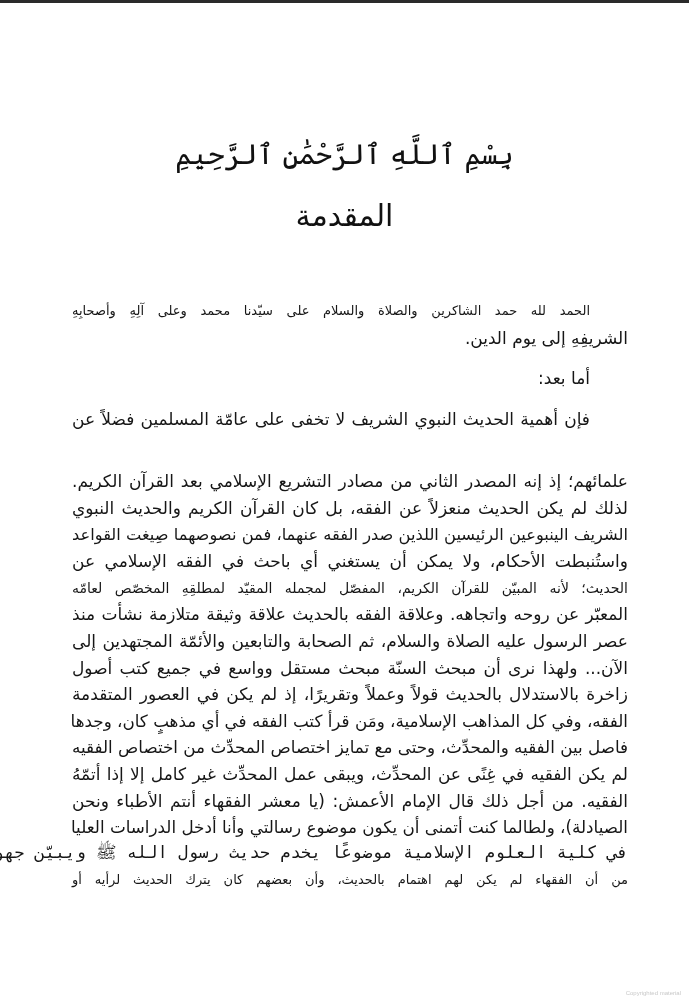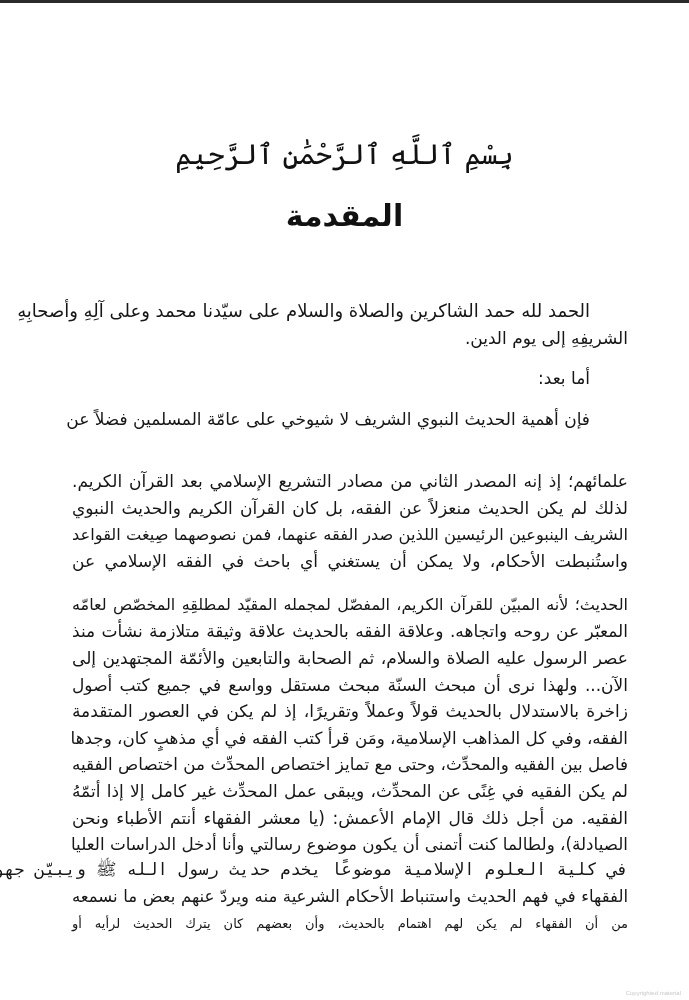--- a/index.html
+++ b/index.html
@@ -32,21 +32,21 @@
     letter-spacing: 1px;
     color: #111;
   }
   .page-title {
     position: absolute;
     left: 0; top: 198px;
     width: 689px;
     text-align: center;
     direction: rtl;
     font-family: "DejaVu Sans", sans-serif;
-    font-weight: bold;
+    font-weight: normal;
     font-size: 30px;
     color: #111;
   }
   .body-text {
     position: absolute;
     left: 72px;
     top: 298px;
     width: 556px;
     direction: rtl;
     text-align: justify;
@@ -85,45 +85,44 @@
 
 <div class="top-rule"></div>
 
 <div class="basmala">بِسْمِ ٱللَّهِ ٱلرَّحْمَٰنِ ٱلرَّحِيمِ</div>
 
 <div class="page-title">المقدمة</div>
 
 <div class="body-text">
 
   <div>
-    <span class="line indent" style="white-space: nowrap; font-size: 18px;">الحمد لله حمد الشاكرين والصلاة والسلام على سيّدنا محمد وعلى آلِهِ وأصحابِهِ</span>
+    <span class="line indent" style="white-space: nowrap; font-size: 13px;">الحمد لله حمد الشاكرين والصلاة والسلام على سيّدنا محمد وعلى آلِهِ وأصحابِهِ</span>
     <span class="line last" style="white-space: nowrap;">الشريفِهِ إلى يوم الدين.</span>
   </div>
   <div class="gap"></div>
 
   <div>
     <span class="line last indent" style="white-space: nowrap;">أما بعد:</span>
   </div>
   <div class="gap"></div>
 
   <div>
-    <span class="line indent" style="white-space: nowrap;">فإن أهمية الحديث النبوي الشريف لا شيوخي على عامّة المسلمين فضلاً عن</span>
+    <span class="line indent" style="white-space: nowrap;">فإن أهمية الحديث النبوي الشريف لا تخفى على عامّة المسلمين فضلاً عن</span>
     <span class="line" style="white-space: nowrap; margin-top: 36px;">علمائهم؛ إذ إنه المصدر الثاني من مصادر التشريع الإسلامي بعد القرآن الكريم.</span>
     <span class="line" style="white-space: nowrap;">لذلك لم يكن الحديث منعزلاً عن الفقه، بل كان القرآن الكريم والحديث النبوي</span>
     <span class="line" style="white-space: nowrap; font-size: 16.25px;">الشريف الينبوعين الرئيسين اللذين صدر الفقه عنهما، فمن نصوصهما صِيغت القواعد</span>
     <span class="line" style="white-space: nowrap;">واستُنبطت الأحكام، ولا يمكن أن يستغني أي باحث في الفقه الإسلامي عن</span>
-    <span class="line" style="white-space: nowrap; font-size: 16px; margin-top: 17px;">الحديث؛ لأنه المبيّن للقرآن الكريم، المفصّل لمجمله المقيّد لمطلقِهِ المخصّص لعامّه</span>
+    <span class="line" style="white-space: nowrap; font-size: 14px;">الحديث؛ لأنه المبيّن للقرآن الكريم، المفصّل لمجمله المقيّد لمطلقِهِ المخصّص لعامّه</span>
     <span class="line" style="white-space: nowrap;">المعبّر عن روحه واتجاهه. وعلاقة الفقه بالحديث علاقة وثيقة متلازمة نشأت منذ</span>
     <span class="line" style="white-space: nowrap;">عصر الرسول عليه الصلاة والسلام، ثم الصحابة والتابعين والأئمّة المجتهدين إلى</span>
     <span class="line" style="white-space: nowrap;">الآن... ولهذا نرى أن مبحث السنّة مبحث مستقل وواسع في جميع كتب أصول</span>
     <span class="line" style="white-space: nowrap;">زاخرة بالاستدلال بالحديث قولاً وعملاً وتقريرًا، إذ لم يكن في العصور المتقدمة</span>
     <span class="line" style="white-space: nowrap; font-size: 16.75px;">الفقه، وفي كل المذاهب الإسلامية، ومَن قرأ كتب الفقه في أي مذهبٍ كان، وجدها</span>
     <span class="line" style="white-space: nowrap; font-size: 16.75px;">فاصل بين الفقيه والمحدِّث، وحتى مع تمايز اختصاص المحدِّث من اختصاص الفقيه</span>
     <span class="line" style="white-space: nowrap;">لم يكن الفقيه في غِنًى عن المحدِّث، ويبقى عمل المحدِّث غير كامل إلا إذا أتمّهُ</span>
     <span class="line" style="white-space: nowrap;">الفقيه. من أجل ذلك قال الإمام الأعمش: (يا معشر الفقهاء أنتم الأطباء ونحن</span>
     <span class="line" style="white-space: nowrap; font-size: 16.75px;">الصيادلة)، ولطالما كنت أتمنى أن يكون موضوع رسالتي وأنا أدخل الدراسات العليا</span>
     <span class="line" style="white-space: nowrap; font-family: Liberation Mono, monospace;">في كلية العلوم الإسلامية موضوعًا يخدم حديث رسول الله ﷺ ويبيّن جهود الأئمّة</span>
-    <span class="line" style="white-space: nowrap; font-size: 16.5px;">الفقهاء في فهم الحديث واستنباط الأحكام الشرعية منه ويردّ عنهم بعض ما نسمعه</span>
     <span class="line" style="white-space: nowrap; font-size: 13px;">من أن الفقهاء لم يكن لهم اهتمام بالحديث، وأن بعضهم كان يترك الحديث لرأيه أو</span>
   </div>
 </div>
 
 <div class="watermark">Copyrighted material</div>
 
 </body></html>

